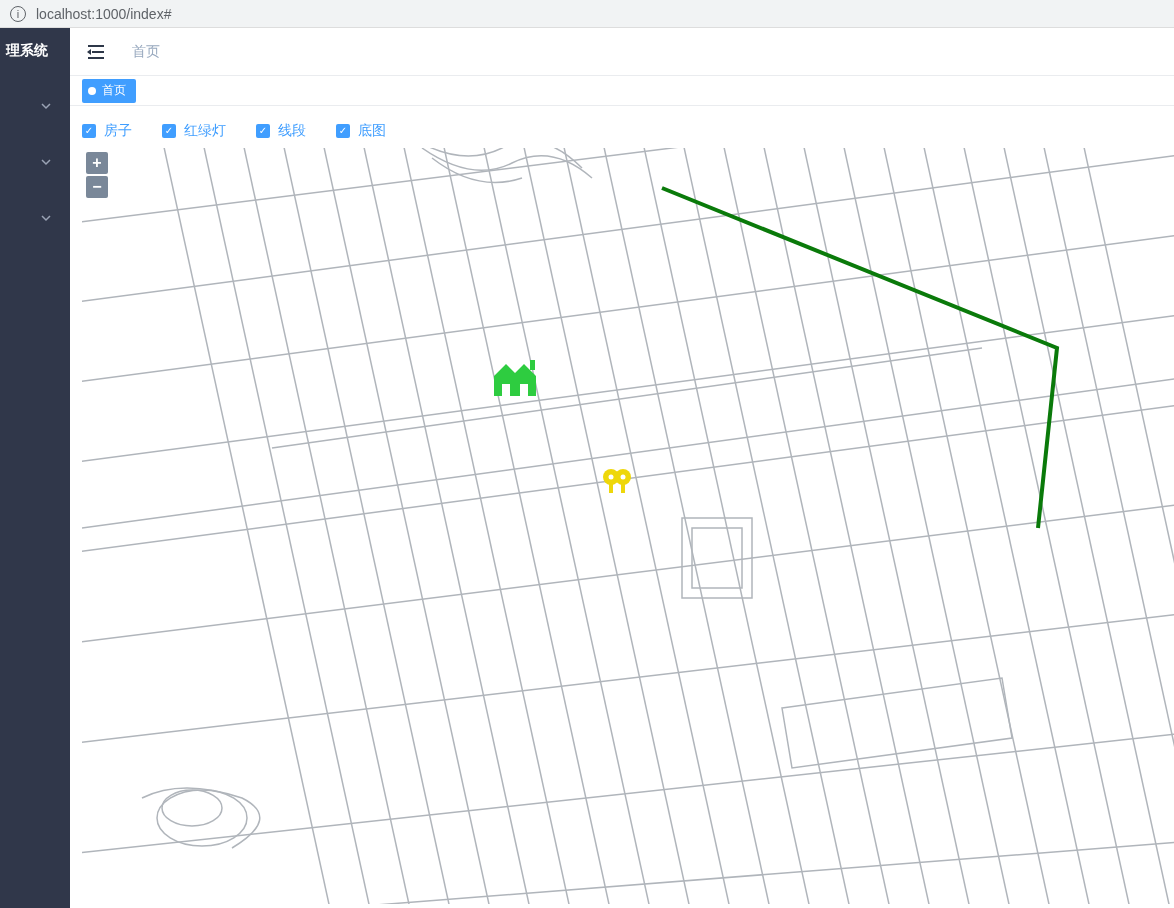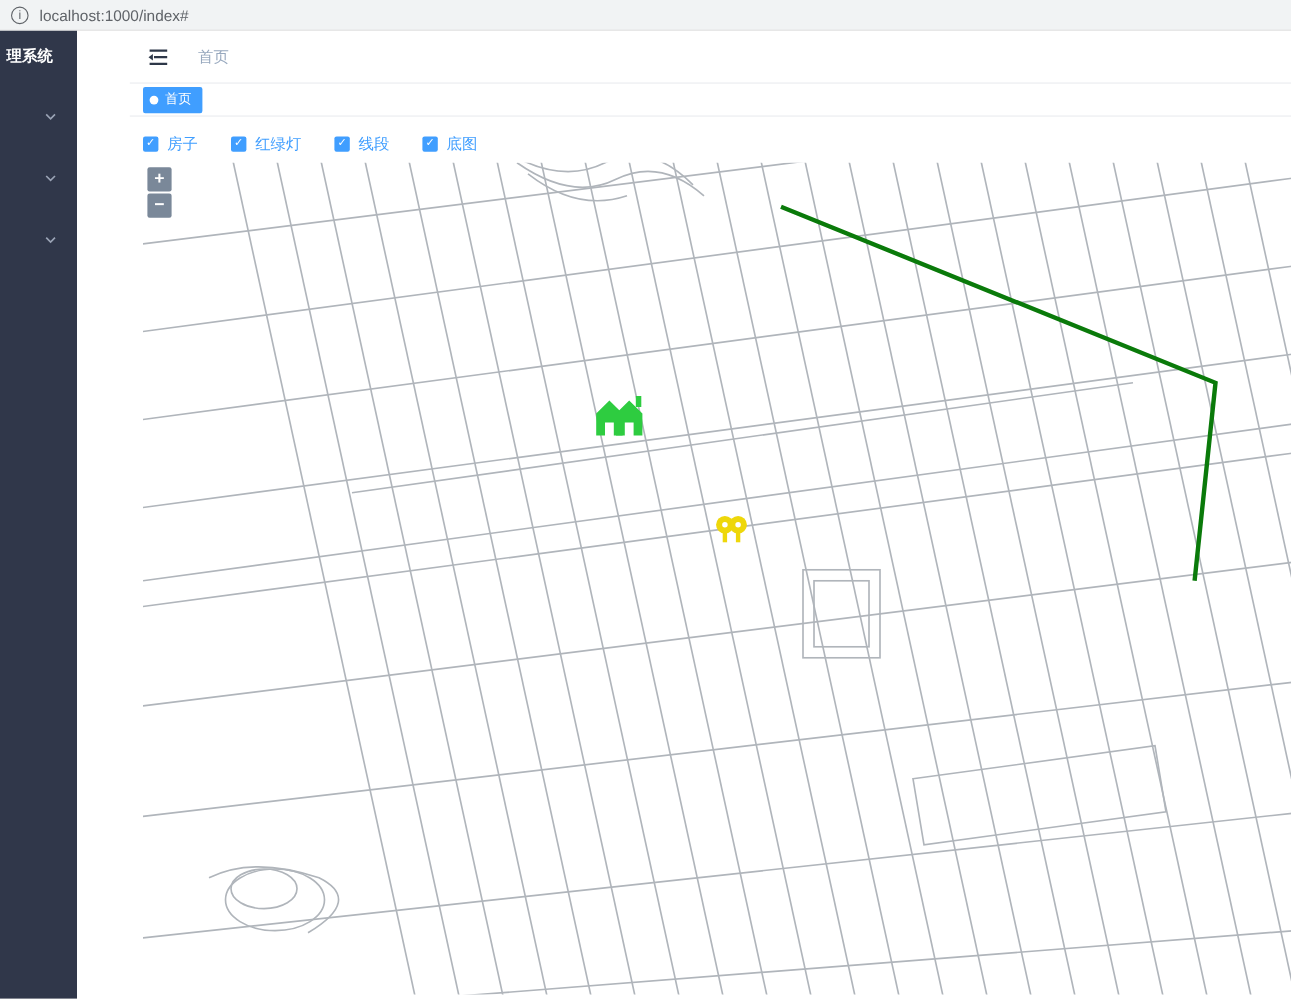--- a/index.html
+++ b/index.html
@@ -40,21 +40,21 @@
     .sidebar-item {
       height: 56px;
       display: flex;
       align-items: center;
       justify-content: flex-end;
       padding-right: 18px;
       cursor: pointer;
     }
     .sidebar-item svg { width: 12px; height: 12px; }
     
-    .main { flex: 1; display: flex; flex-direction: column; background: #fff; padding-left: 48px; }
+    .main { flex: 1; display: flex; flex-direction: column; background: #fff; }
     
     .topbar {
       height: 48px;
       display: flex;
       align-items: center;
       padding: 0 14px;
       border-bottom: 1px solid #eaecef;
     }
     .menu-toggle {
       width: 24px; height: 24px; cursor: pointer;

